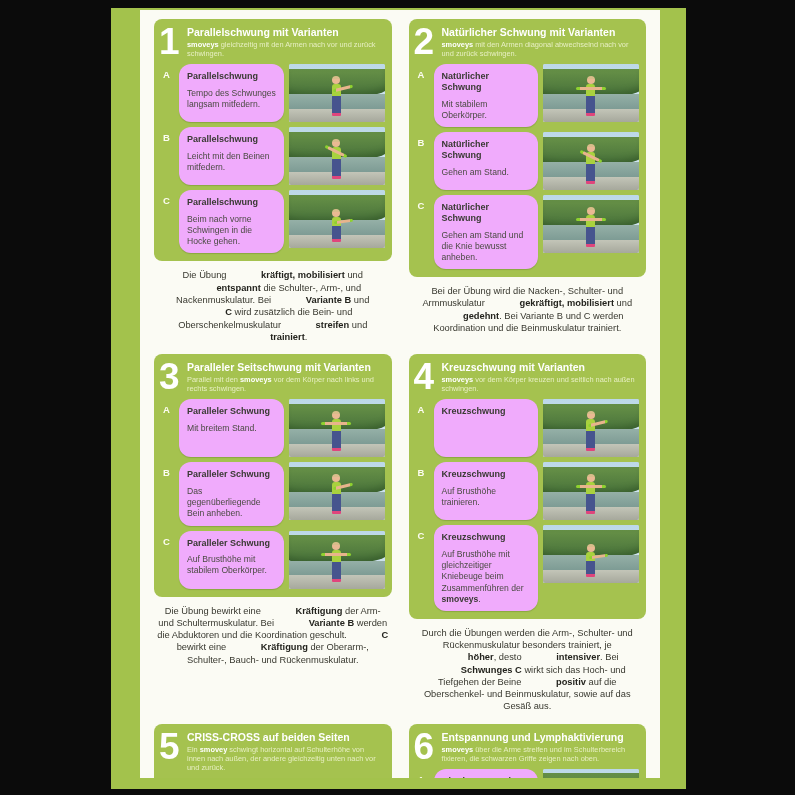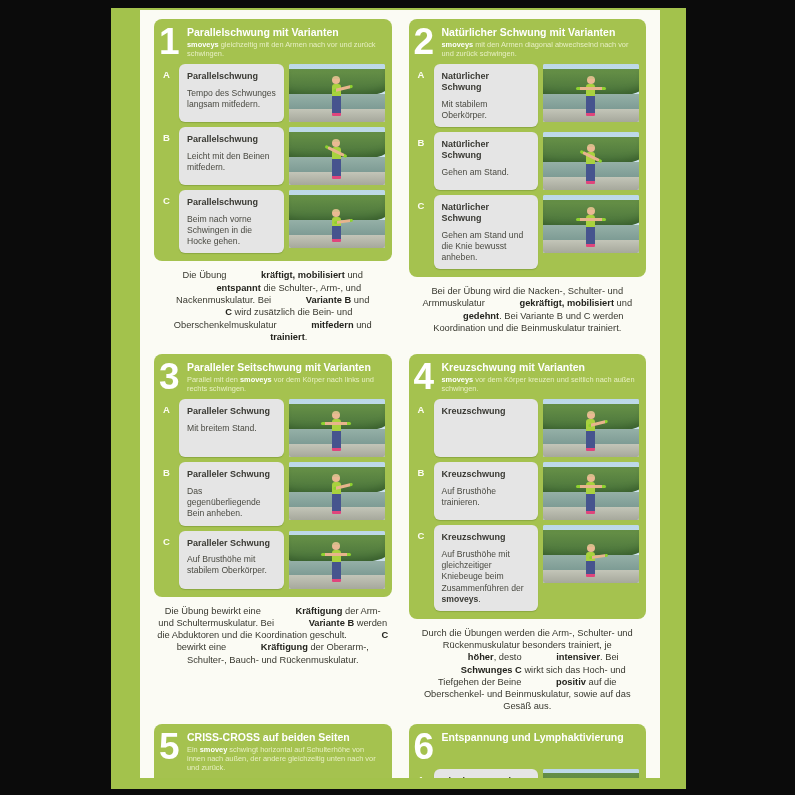--- a/index.html
+++ b/index.html
@@ -11,21 +11,21 @@
   .panel{background:#a5c24f;border-radius:8px;padding:5px 7px 8px 5px;}
   .phead{display:flex;align-items:flex-start;}
   .num{width:28px;flex:0 0 28px;color:#fff;font-weight:bold;font-size:37px;line-height:0.95;letter-spacing:-2px;}
   .ht{flex:1;padding-top:2px;}
   .ptitle{color:#fff;font-weight:bold;font-size:10.5px;line-height:1.15;}
   .psub{color:#e7efc2;font-size:7.4px;line-height:1.25;margin-top:2px;padding-right:4px;}
   .psub b{color:#fff;}
   .rows{display:flex;flex-direction:column;gap:5px;margin-top:5px;}
   .vrow{display:flex;gap:5px;min-height:58px;}
   .letter{width:15px;flex:0 0 15px;color:#fdfdf2;font-weight:bold;font-size:9.5px;padding-top:5px;text-align:center;}
-  .card{flex:1;background:#e5e5e5;border-radius:6px;padding:7px 7px 6px 8px;box-shadow:0 1px 1px rgba(60,90,20,.25);}
+  .card{flex:1;background:#f0abfc;border-radius:12px;padding:7px 7px 6px 8px;box-shadow:0 1px 1px rgba(60,90,20,.25);}
   .vname{font-weight:bold;font-size:9px;color:#3a3a34;line-height:1.2;}
   .vdesc{font-size:8.6px;color:#4a4a42;line-height:1.3;margin-top:6px;}
   .vdesc b{color:#3a3a34;}
   .photo{position:relative;width:96px;flex:0 0 96px;height:58px;align-self:flex-start;border-radius:2px;overflow:hidden;background:#c2dcea;}
   .photo i{position:absolute;display:block;}
   .sky{inset:0;background:linear-gradient(to bottom,#bcd8e8,#dcebf2);}
   .trees{left:-4%;right:-4%;top:8%;height:48%;background:linear-gradient(to bottom,#679147,#46703a);border-radius:0 0 36% 22%;box-shadow:inset 0 -4px 6px rgba(30,60,20,.35);}
   .water{left:0;right:0;top:52%;height:27%;background:linear-gradient(to bottom,#95b0a7,#7c9a93);}
   .pth{left:0;right:0;bottom:0;height:23%;background:linear-gradient(to bottom,#c3c5b8,#a6a89c);}
   .person{position:absolute;left:50%;bottom:11%;width:9px;height:32px;margin-left:-5px;border-radius:3px 3px 1px 1px;
@@ -95,21 +95,21 @@
           <div class="photo">
                   <i class="sky"></i>
                   <i class="trees"></i>
                   <i class="water"></i>
                   <i class="pth"></i>
                   <u class="person p-sq"></u>
                 </div>
         </div>
       </div>
     </div>
-    <div class="pfoot">Die Übung <b>kräftigt, mobilisiert</b> und <b>entspannt</b> die Schulter-, Arm-, und Nackenmuskulatur. Bei <b>Variante B</b> und <b>C</b> wird zusätzlich die Bein- und Oberschenkelmuskulatur <b>mitfedern</b> und <b>trainiert</b>.</div>
+    <div class="pfoot">Die Übung <b>kräftigt, mobilisiert</b> und <b>entspannt</b> die Schulter-, Arm-, und Nackenmuskulatur. Bei <b>Variante B</b> und <b>C</b> wird zusätzlich die Bein- und Oberschenkelmuskulatur <b>streifen</b> und <b>trainiert</b>.</div>
   </div>
 
   <div class="cell">
     <div class="panel">
       <div class="phead">
         <div class="num">2</div>
         <div class="ht">
           <div class="ptitle">Natürlicher Schwung mit Varianten</div>
           <div class="psub"><b>smoveys</b> mit den Armen diagonal abwechselnd nach vor und zurück schwingen.</div>
         </div>
@@ -302,20 +302,21 @@
     </div>
 
   </div>
 
   <div class="cell">
     <div class="panel">
       <div class="phead">
         <div class="num">6</div>
         <div class="ht">
           <div class="ptitle">Entspannung und Lymphaktivierung</div>
+          <div class="psub"><b>smoveys</b> über die Arme streifen und im Schulterbereich fixieren, die schwarzen Griffe zeigen nach oben.</div>
         </div>
       </div>
       <div class="rows">
         <div class="vrow">
           <div class="letter">A</div>
           <div class="card">
             <div class="vname">Oberkörper nach links und nach rechts drehen</div>
 
           </div>
           <div class="photo">

